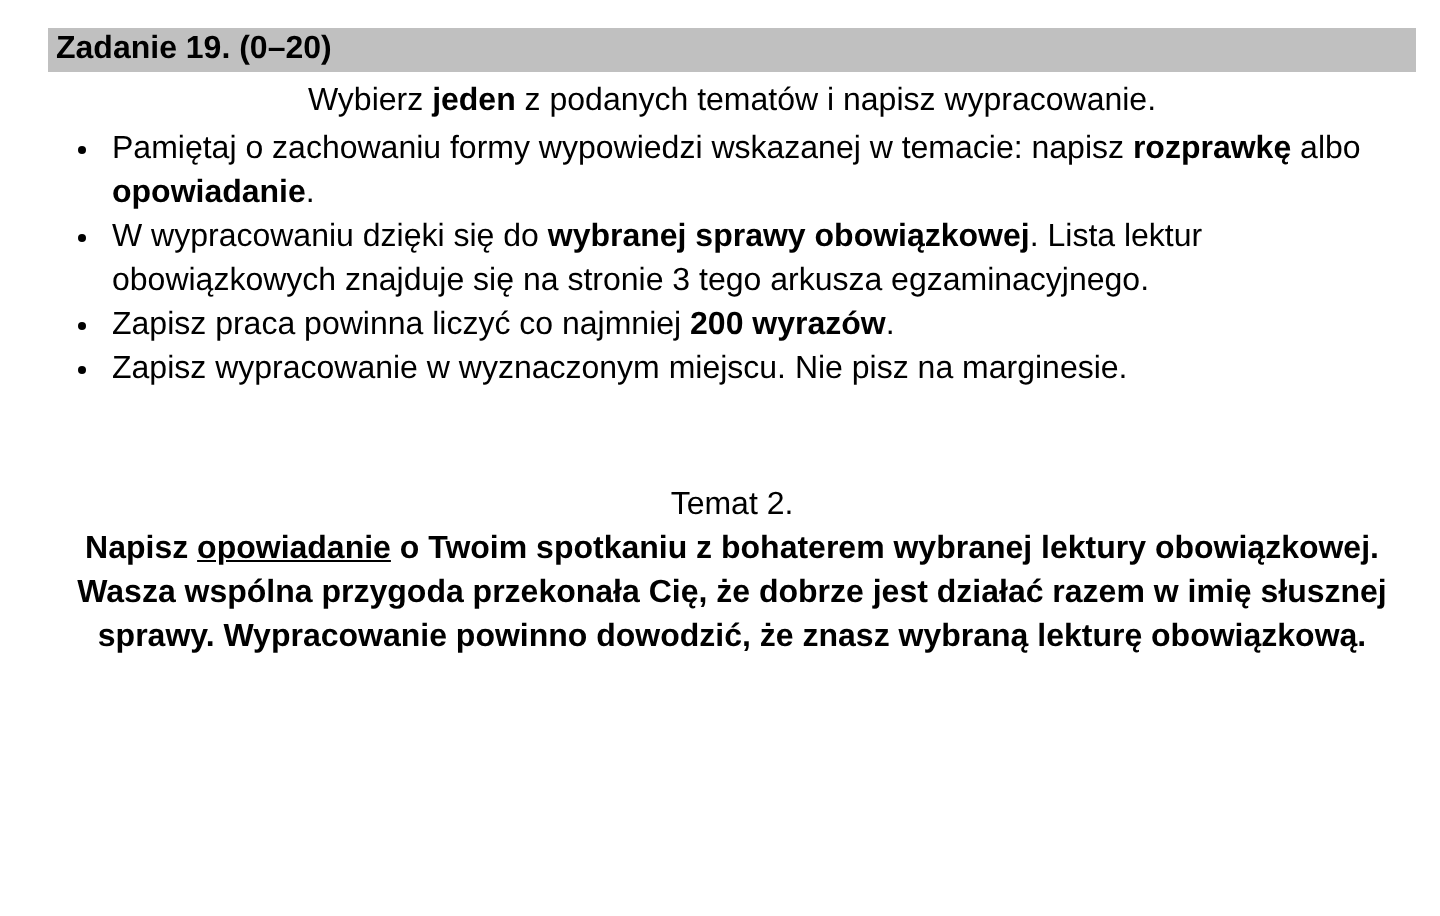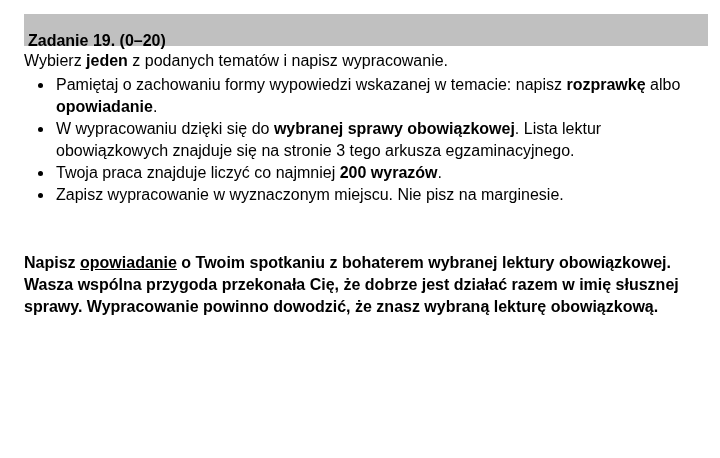--- a/index.html
+++ b/index.html
@@ -16,27 +16,28 @@
     line-height: 22px;
     overflow: hidden;
   }
   .page {
     width: 684px;
     margin: 14px 0 0 24px;
   }
   .task-header {
     height: 22px;
     line-height: 22px;
-    padding: 16px 4px;
+    padding: 0 4px;
     font-weight: bold;
     box-sizing: border-box;
     width: 100%;
   }
   p {
     margin: 0;
+    text-align: center;
   }
   .intro {
     margin-top: 4px;
   }
   ul.instructions {
     margin: 2px;
     padding-left: 28px;
     list-style: disc outside;
   }
   ul.instructions li {
@@ -59,24 +60,25 @@
 
   <div class="task-header" style="background: rgb(192, 192, 192);">
     <span>Zadanie 19. (0–20)</span>
   </div>
 
   <p class="intro rich"><span>Wybierz </span><span style="font-weight: bold;">jeden</span><span> z podanych tematów i napisz wypracowanie.</span></p>
 
   <ul class="instructions">
     <li class="rich"><span>Pamiętaj o zachowaniu formy wypowiedzi wskazanej w temacie: napisz </span><span style="font-weight: bold;">rozprawkę</span><span> albo </span><span style="font-weight: bold;">opowiadanie</span><span>.</span></li>
     <li class="rich"><span>W wypracowaniu dzięki się do </span><span style="font-weight: bold;">wybranej sprawy obowiązkowej</span><span>. Lista lektur obowiązkowych znajduje się na stronie 3 tego arkusza egzaminacyjnego.</span></li>
-    <li class="rich"><span>Twoja praca znajduje liczyć co najmniej </span><span style="font-weight: bold;">200 wyrazów</span><span>.</span></li>
+    <li class="rich"><span>Zapisz praca powinna liczyć co najmniej </span><span style="font-weight: bold;">200 wyrazów</span><span>.</span></li>
     <li class="rich"><span>Zapisz wypracowanie w wyznaczonym miejscu. Nie pisz na marginesie.</span></li>
   </ul>
 
   <section class="topic topic-first">
   </section>
 
   <section class="topic topic-second">
+    <p class="topic-label">Temat 2.</p>
     <p class="topic-body rich"><span style="font-weight: bold;">Napisz </span><span style="font-weight: bold; text-decoration: underline;">opowiadanie</span><span style="font-weight: bold;"> o Twoim spotkaniu z bohaterem wybranej lektury obowiązkowej. Wasza wspólna przygoda przekonała Cię, że dobrze jest działać razem w imię słusznej sprawy. Wypracowanie powinno dowodzić, że znasz wybraną lekturę obowiązkową.</span></p>
   </section>
 
 </div>
 
 </body></html>

